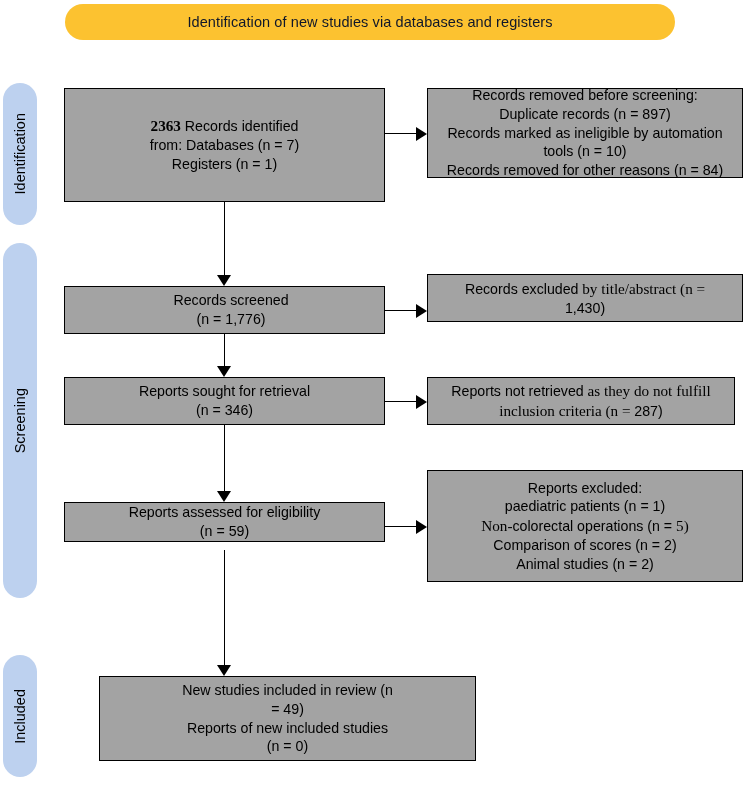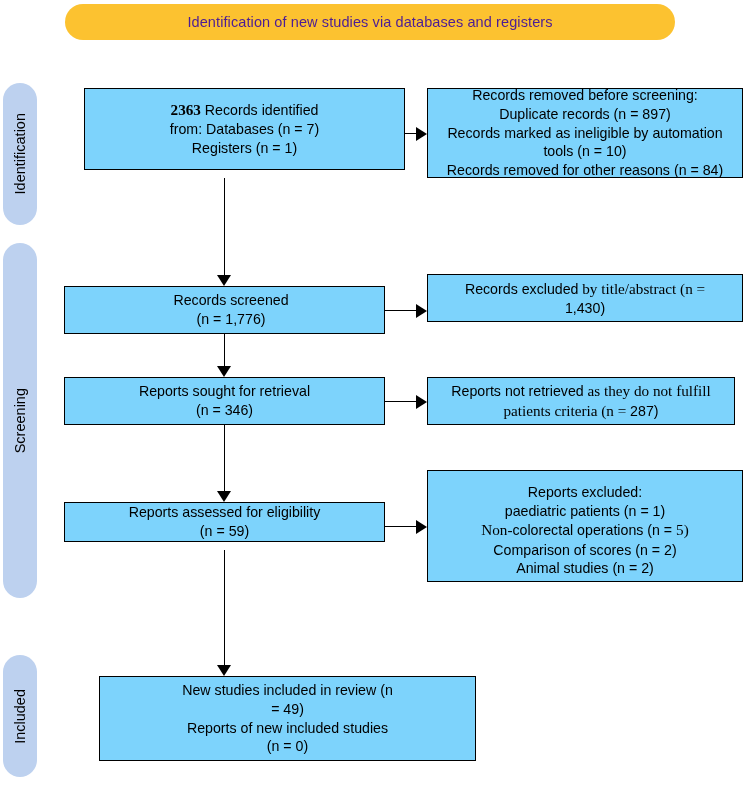--- a/index.html
+++ b/index.html
@@ -21,21 +21,21 @@
     position: absolute;
     left: 65px;
     top: 4px;
     width: 610px;
     height: 36px;
     background: #fcc230;
     border-radius: 18px;
     display: flex;
     align-items: center;
     justify-content: center;
-    color: #4c1d95;
+    color: #0f172a;
     font-size: 14.5px;
     letter-spacing: 0.1px;
   }
 
   
   .stage-bar {
     position: absolute;
     left: 3px;
     width: 34px;
     background: #bdd1ef;
@@ -52,47 +52,47 @@
     white-space: nowrap;
   }
   #stage-identification { top: 83px;  height: 142px; }
   #stage-screening      { top: 243px; height: 355px; }
   #stage-included       { top: 655px; height: 122px; }
 
   
   .flow-box {
     position: absolute;
     box-sizing: border-box;
-    background: #7dd3fc;
+    background: #a3a3a3;
     border: 1.6px solid #000000;
     display: flex;
     align-items: center;
     justify-content: center;
     text-align: center;
     color: #000000;
     font-size: 14.2px;
     line-height: 1.32;
     padding: 3px 7px;
   }
   .flow-box .inner { width: 100%; }
   .serif { font-family: "Liberation Serif", serif; font-size: 15.2px; }
   .bold  { font-weight: bold; }
 
   
-  #box-identified  { left: 64px; top: 88px;  width: 321px; height: 82px; margin-left: 20px; }
+  #box-identified  { left: 64px; top: 88px;  width: 321px; height: 114px; }
   #box-screened    { left: 64px; top: 286px; width: 321px; height: 48px; padding-left: 20px; }
   #box-sought      { left: 64px; top: 377px; width: 321px; height: 48px; }
   #box-assessed    { left: 64px; top: 502px; width: 321px; height: 40px; }
   #box-included    { left: 64px; top: 676px; width: 377px; height: 85px; margin-left: 35px; }
 
   
   #box-removed     { left: 427px; top: 88px;  width: 316px; height: 90px; }
   #box-excl-title  { left: 427px; top: 274px; width: 316px; height: 48px; }
   #box-not-retr    { left: 427px; top: 377px; width: 308px; height: 48px; }
-  #box-excl-reports{ left: 427px; top: 470px; width: 316px; height: 112px; align-items: flex-end; }
+  #box-excl-reports{ left: 427px; top: 470px; width: 316px; height: 112px; }
 
   
   .conn {
     position: absolute;
     background: #000000;
   }
   .v-line { width: 1.6px; }
   .h-line { height: 1.6px; }
 
   .arrow-down {
@@ -211,21 +211,21 @@
       <div>(n = 346)</div>
     </div>
   </div>
 
   <div class="flow-box" id="box-not-retr">
     <div class="inner">
       <div>
         <span>Reports not retrieved</span><span class="serif"> as they do not fulfill</span>
       </div>
       <div>
-        <span class="serif">patients criteria (n = </span><span>287)</span>
+        <span class="serif">inclusion criteria (n = </span><span>287)</span>
       </div>
     </div>
   </div>
 
   <div class="flow-box" id="box-assessed">
     <div class="inner">
       <div>Reports assessed for eligibility</div>
       <div>(n = 59)</div>
     </div>
   </div>

